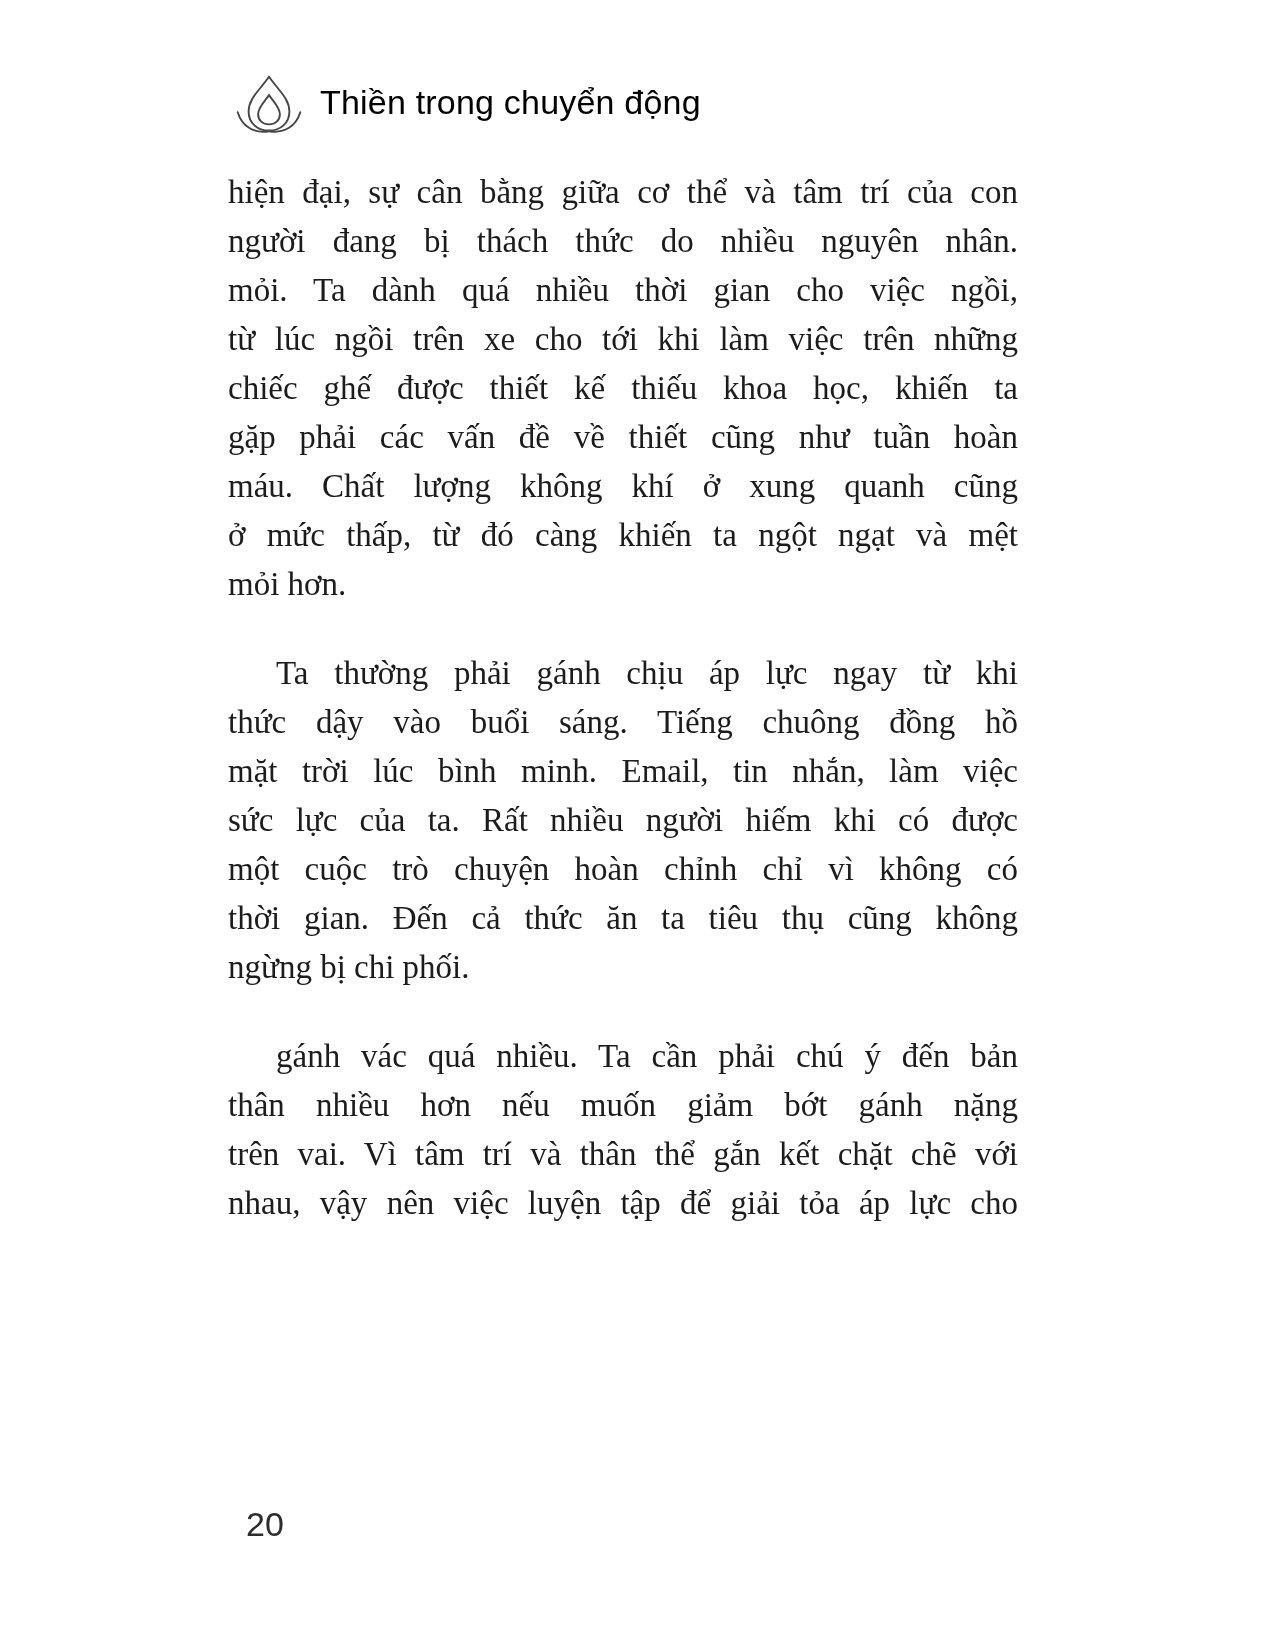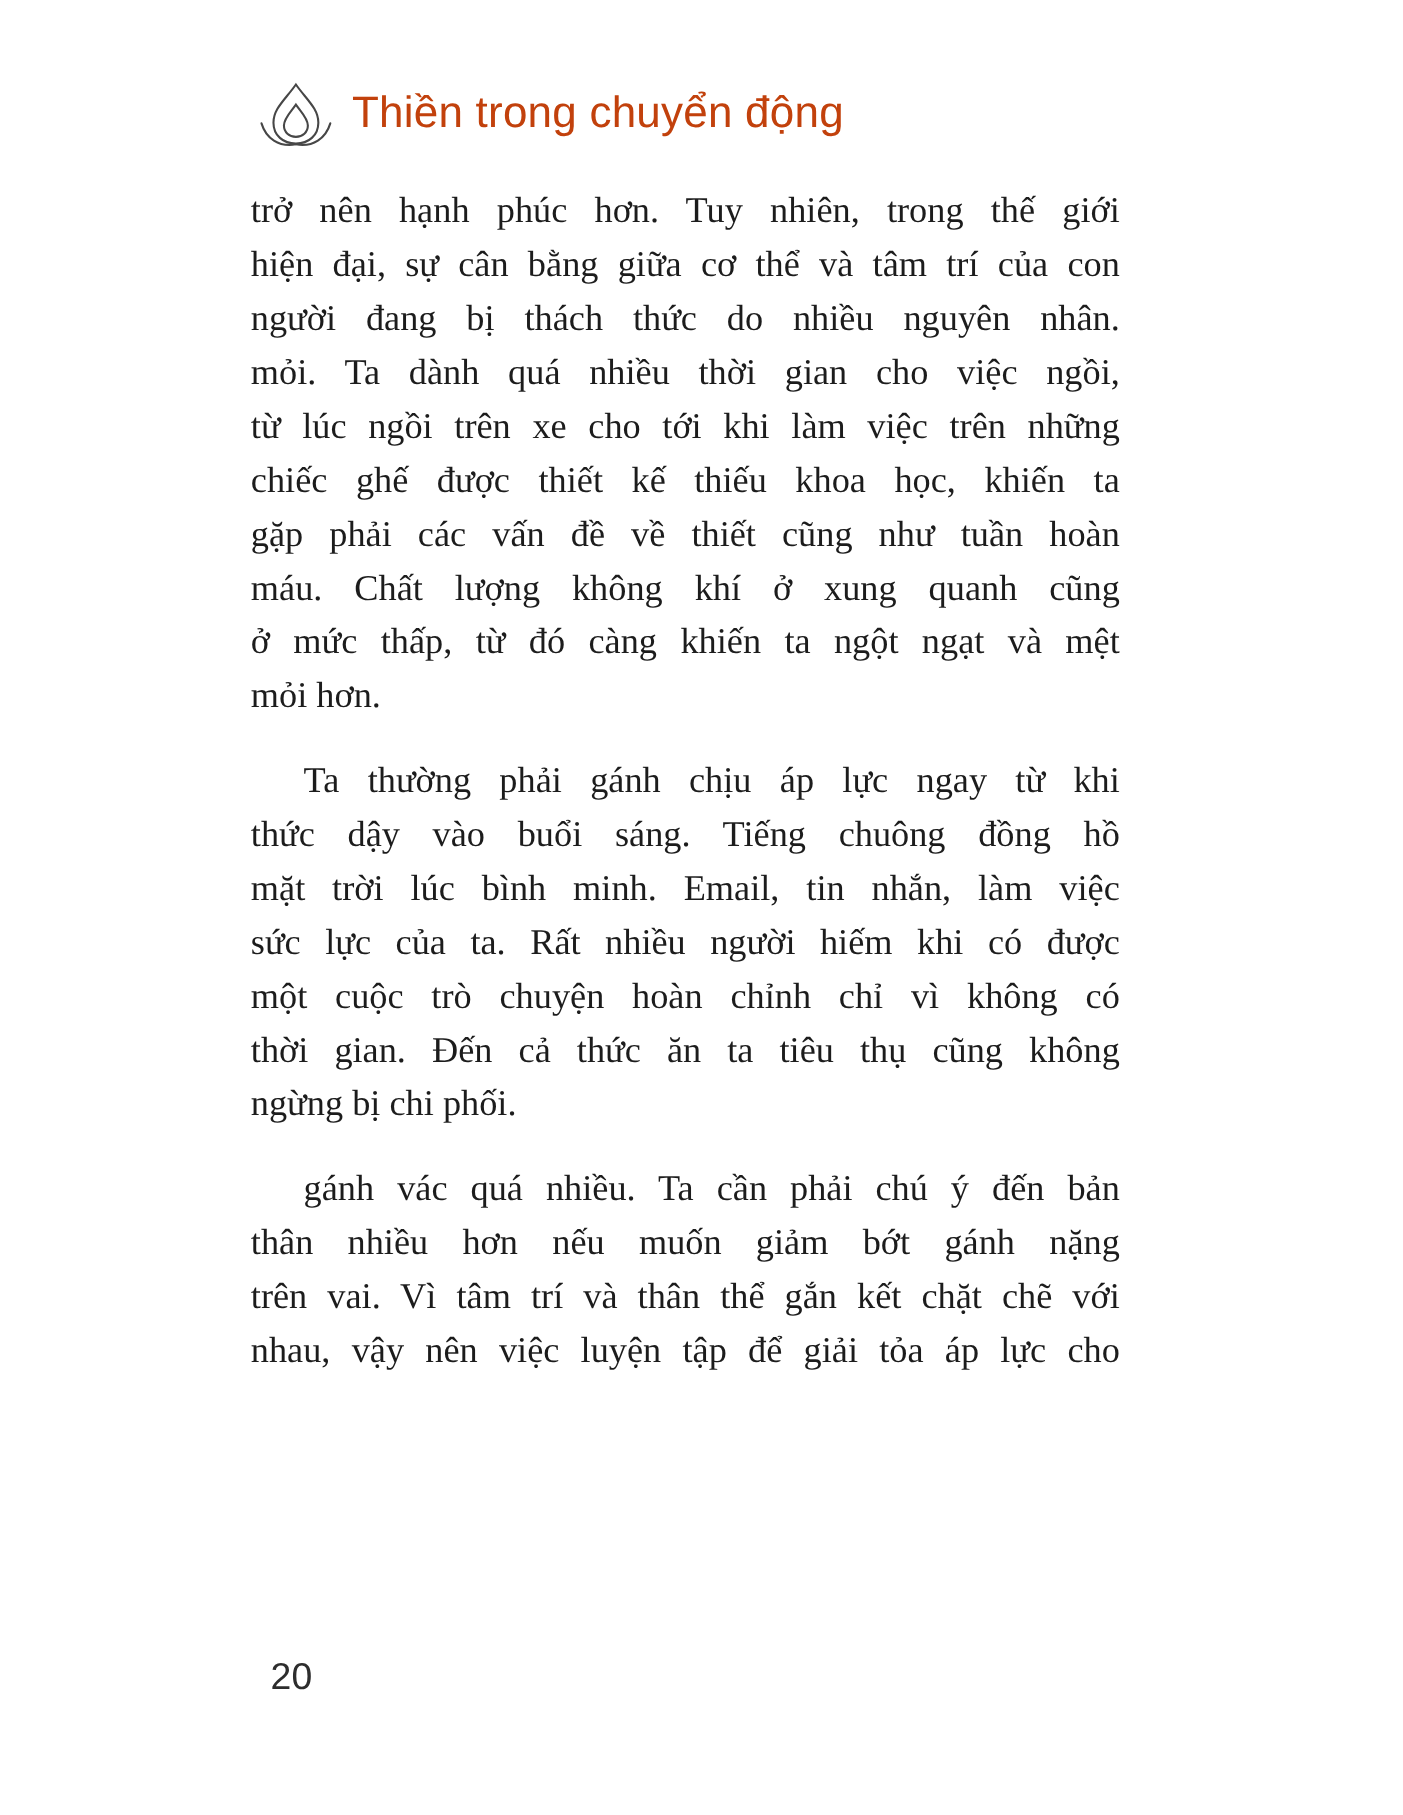--- a/index.html
+++ b/index.html
@@ -24,41 +24,41 @@
     align-items: center;
     gap: 17px;
   }
   .logo {
     width: 68px;
     height: 64px;
     flex: 0 0 auto;
   }
   .running-title {
     font-family: "Liberation Sans", sans-serif;
-    font-size: 40px;
+    font-size: 34px;
     font-weight: 400;
-    color: #c2410c;
+    color: #000000;
     letter-spacing: 0.2px;
     white-space: nowrap;
     padding-bottom: 4px;
   }
   
   .text-column {
     position: absolute;
     left: 228px;
     top: 168px;
     width: 790px;
     color: #1c1c1c;
     font-size: 33px;
   }
   .paragraph {
     margin: 0;
   }
   .paragraph.indent {
-    margin-top: 28px;
+    margin-top: 40px;
   }
   .paragraph.indent .line:first-child {
     text-indent: 48px;
   }
   .line {
     line-height: 49px;
     height: 49px;
     text-align: justify;
     text-align-last: justify;
     white-space: nowrap;
@@ -88,21 +88,20 @@
       <path d="M50 6 C 36 26, 20 38, 20 57 C 20 74, 33 85, 50 85 C 67 85, 80 74, 80 57 C 80 38, 64 26, 50 6 Z"></path>
       <path d="M50 33 C 43 43, 34 51, 34 61 C 34 70, 41 76, 50 76 C 59 76, 66 70, 66 61 C 66 51, 57 43, 50 33 Z"></path>
       <path d="M4 58 C 10 78, 27 90, 50 86"></path>
       <path d="M96 58 C 90 78, 73 90, 50 86"></path>
     </svg>
     <div class="running-title">Thiền trong chuyển động</div>
   </div>
 
   <main class="text-column">
       <div class="paragraph">
-        <div class="line">trở nên hạnh phúc hơn. Tuy nhiên, trong thế giới</div>
         <div class="line">hiện đại, sự cân bằng giữa cơ thể và tâm trí của con</div>
         <div class="line">người đang bị thách thức do nhiều nguyên nhân.</div>
         <div class="line">mỏi. Ta dành quá nhiều thời gian cho việc ngồi,</div>
         <div class="line">từ lúc ngồi trên xe cho tới khi làm việc trên những</div>
         <div class="line">chiếc ghế được thiết kế thiếu khoa học, khiến ta</div>
         <div class="line">gặp phải các vấn đề về thiết cũng như tuần hoàn</div>
         <div class="line">máu. Chất lượng không khí ở xung quanh cũng</div>
         <div class="line">ở mức thấp, từ đó càng khiến ta ngột ngạt và mệt</div>
         <div class="line line-last">mỏi hơn.</div>
       </div>

